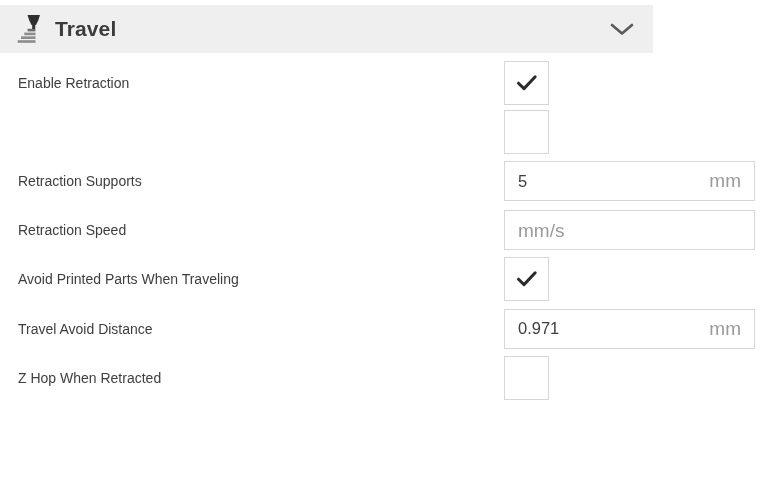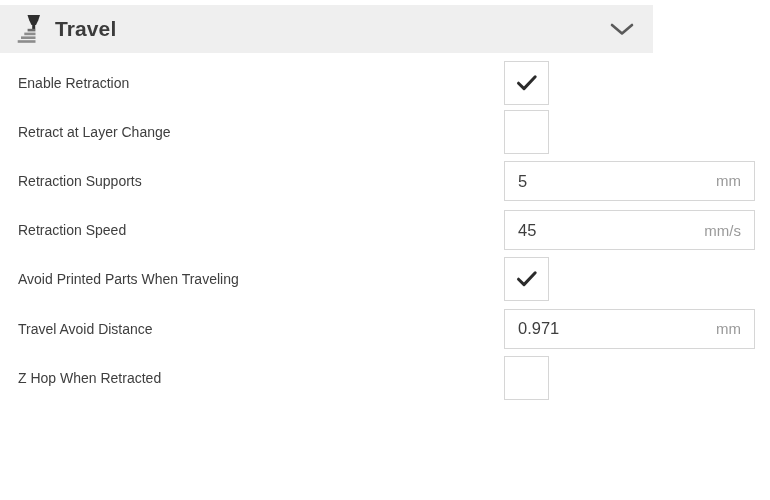--- a/index.html
+++ b/index.html
@@ -125,21 +125,21 @@
     padding: 0 13px;
   }
   .field-value {
     font-size: 16.5px;
     color: #3e3e3e;
     flex: 1 1 auto;
     line-height: 1;
     white-space: nowrap;
   }
   .field-unit {
-    font-size: 15px;
+    font-size: 19px;
     color: #9a9a9a;
     flex: 0 0 auto;
     line-height: 1;
     white-space: nowrap;
   }
   .dropdown-value {
     font-size: 16.5px;
     color: #3e3e3e;
     flex: 1 1 auto;
     line-height: 1;
@@ -183,34 +183,32 @@
   <div class="rows">
       <div class="row">
         <div class="row-label">Enable Retraction</div>
         <div class="control checkbox">
           <svg class="checkmark" width="22" height="18" viewBox="0 0 22 18">
             <path d="M2.5 9.2 L8 14.6 L19.2 2.8" fill="none" stroke="#2b2b2b" stroke-width="3" stroke-linecap="round" stroke-linejoin="round"></path>
           </svg>
         </div>
       </div>
       <div class="row">
-        <div class="row-label">Retract at Layer Change</div>
         <div class="control checkbox"></div>
       </div>
       <div class="row">
         <div class="row-label">Retraction Supports</div>
         <div class="control textfield">
           <span class="field-value">5</span>
           <span class="field-unit">mm</span>
         </div>
       </div>
       <div class="row">
         <div class="row-label">Retraction Speed</div>
         <div class="control textfield">
-          <span class="field-value">45</span>
           <span class="field-unit">mm/s</span>
         </div>
       </div>
       <div class="row">
         <div class="row-label">Avoid Printed Parts When Traveling</div>
         <div class="control checkbox">
           <svg class="checkmark" width="22" height="18" viewBox="0 0 22 18">
             <path d="M2.5 9.2 L8 14.6 L19.2 2.8" fill="none" stroke="#2b2b2b" stroke-width="3" stroke-linecap="round" stroke-linejoin="round"></path>
           </svg>
         </div>

